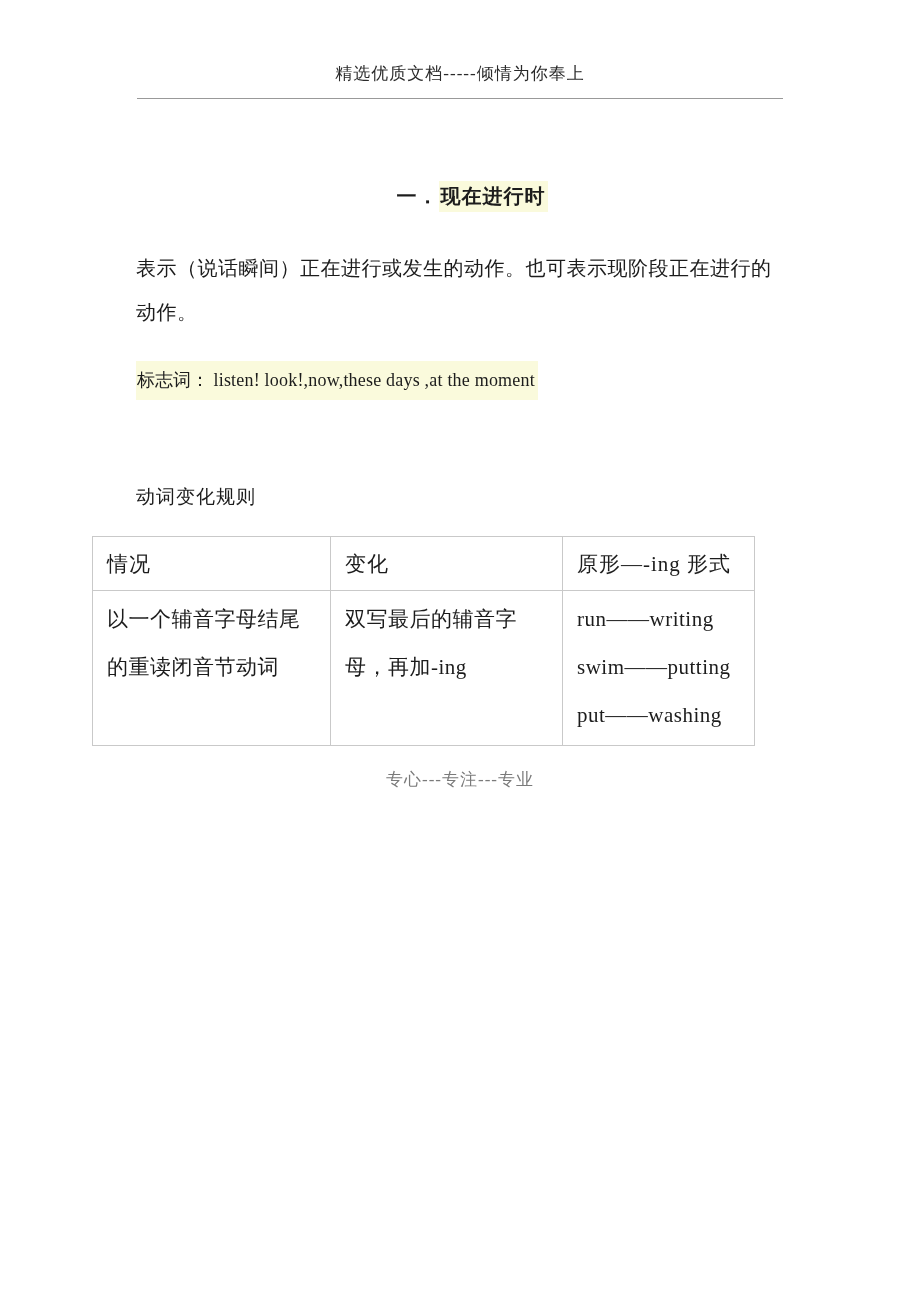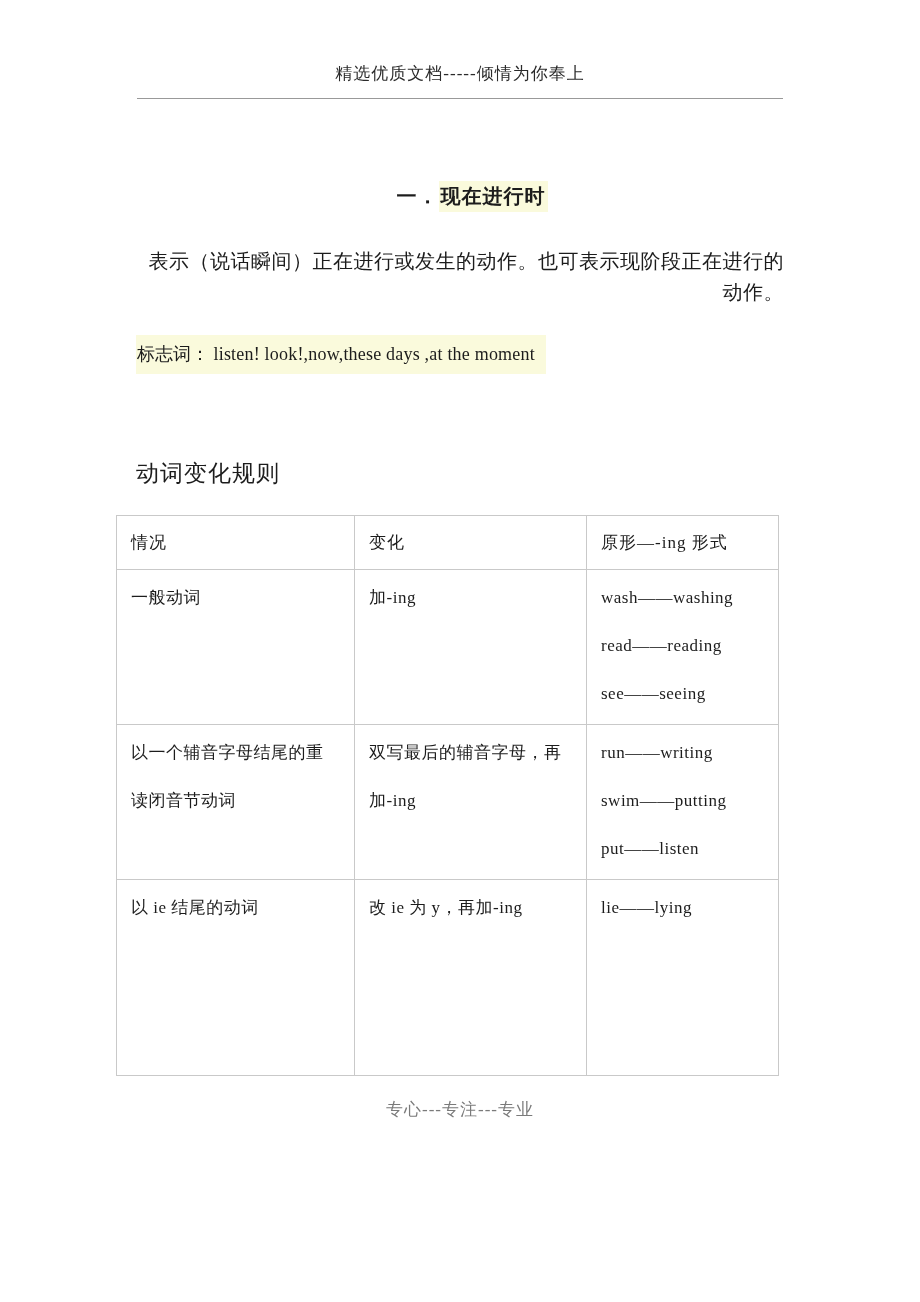--- a/index.html
+++ b/index.html
@@ -13,33 +13,33 @@
   }
   .page{width:920px;height:1302px;position:relative;}
 
   .doc-header{padding-top:62px;text-align:center;font-size:17px;color:#2a2a2a;letter-spacing:1px;}
   .header-rule{margin:13px 137px 0 137px;border:0;border-top:1px solid var(--rule);height:0;}
 
   .doc-title{margin:84px 0 0 0;text-align:center;font-size:20px;font-weight:bold;letter-spacing:1px;padding-left:24px;}
   .doc-title .hl{background:var(--hl);padding:4px 2px 5px 2px;}
 
   .intro{
-    margin:36px 136px 0 136px;font-size:20px;line-height:31px;
-    font-family:"Liberation Sans","DejaVu Sans",sans-serif;letter-spacing:0.5px;text-align:right;
+    margin:36px 136px 0 136px;font-size:20px;line-height:44px;
+    font-family:"Liberation Sans","DejaVu Sans",sans-serif;letter-spacing:0.5px;
   }
 
   .marker-line{margin:34px 136px 0 136px;font-size:18px;}
-  .marker-line .hl-band{background:var(--hl);padding:9px 11px 10px 1px;text-align:right;}
+  .marker-line .hl-band{background:var(--hl);padding:9px 3px 10px 1px;text-align:right;}
   .marker-line .en{letter-spacing:0.2px;}
 
-  .rules-caption{margin:92px 136px 0 136px;font-size:23px;letter-spacing:1px;}
+  .rules-caption{margin:92px 136px 0 136px;font-size:19px;letter-spacing:1px;}
 
   table.rules{
-    margin:26px 0 0 116px;border-collapse:collapse;table-layout:fixed;width:662px;
-    font-size:17px;
+    margin:26px 0 0 92px;border-collapse:collapse;table-layout:fixed;width:662px;
+    font-size:21px;
   }
   table.rules col.c1{width:238px;} table.rules col.c2{width:232px;} table.rules col.c3{width:192px;}
   table.rules th, table.rules td{
     border:1px solid var(--border);text-align:left;font-weight:normal;
     padding:2px 14px;
   }
   table.rules th{height:54px;vertical-align:middle;letter-spacing:1px;}
   table.rules td{vertical-align:top;padding-top:4px;padding-bottom:6px;line-height:48px;letter-spacing:0.5px;}
   tbody tr:nth-child(1) td{height:150px;}
   tbody tr:nth-child(2) td{height:148px;}
@@ -78,42 +78,26 @@
       </colgroup>
     <thead>
       <tr>
         <th>情况</th>
         <th>变化</th>
         <th>原形—-ing 形式</th>
       </tr>
     </thead>
     <tbody>
       <tr>
-        <td>一般动词</td>
-        <td>加-ing</td>
-        <td>
-          <div class="ex">wash——washing</div>
-          <div class="ex">read——reading</div>
-          <div class="ex">see——seeing</div>
-        </td>
-      </tr>
-      <tr>
         <td>以一个辅音字母结尾的重读闭音节动词</td>
         <td>双写最后的辅音字母，再加-ing</td>
         <td>
           <div class="ex">run——writing</div>
           <div class="ex">swim——putting</div>
-          <div class="ex">put——listen</div>
-        </td>
-      </tr>
-      <tr>
-        <td>以 ie 结尾的动词</td>
-        <td>改 ie 为 y，再加-ing</td>
-        <td>
-          <div class="ex">lie——lying</div>
+          <div class="ex">put——washing</div>
         </td>
       </tr>
     </tbody>
   </table>
 
   <div class="doc-footer">专心---专注---专业</div>
 
 </div>
 
 </body></html>

